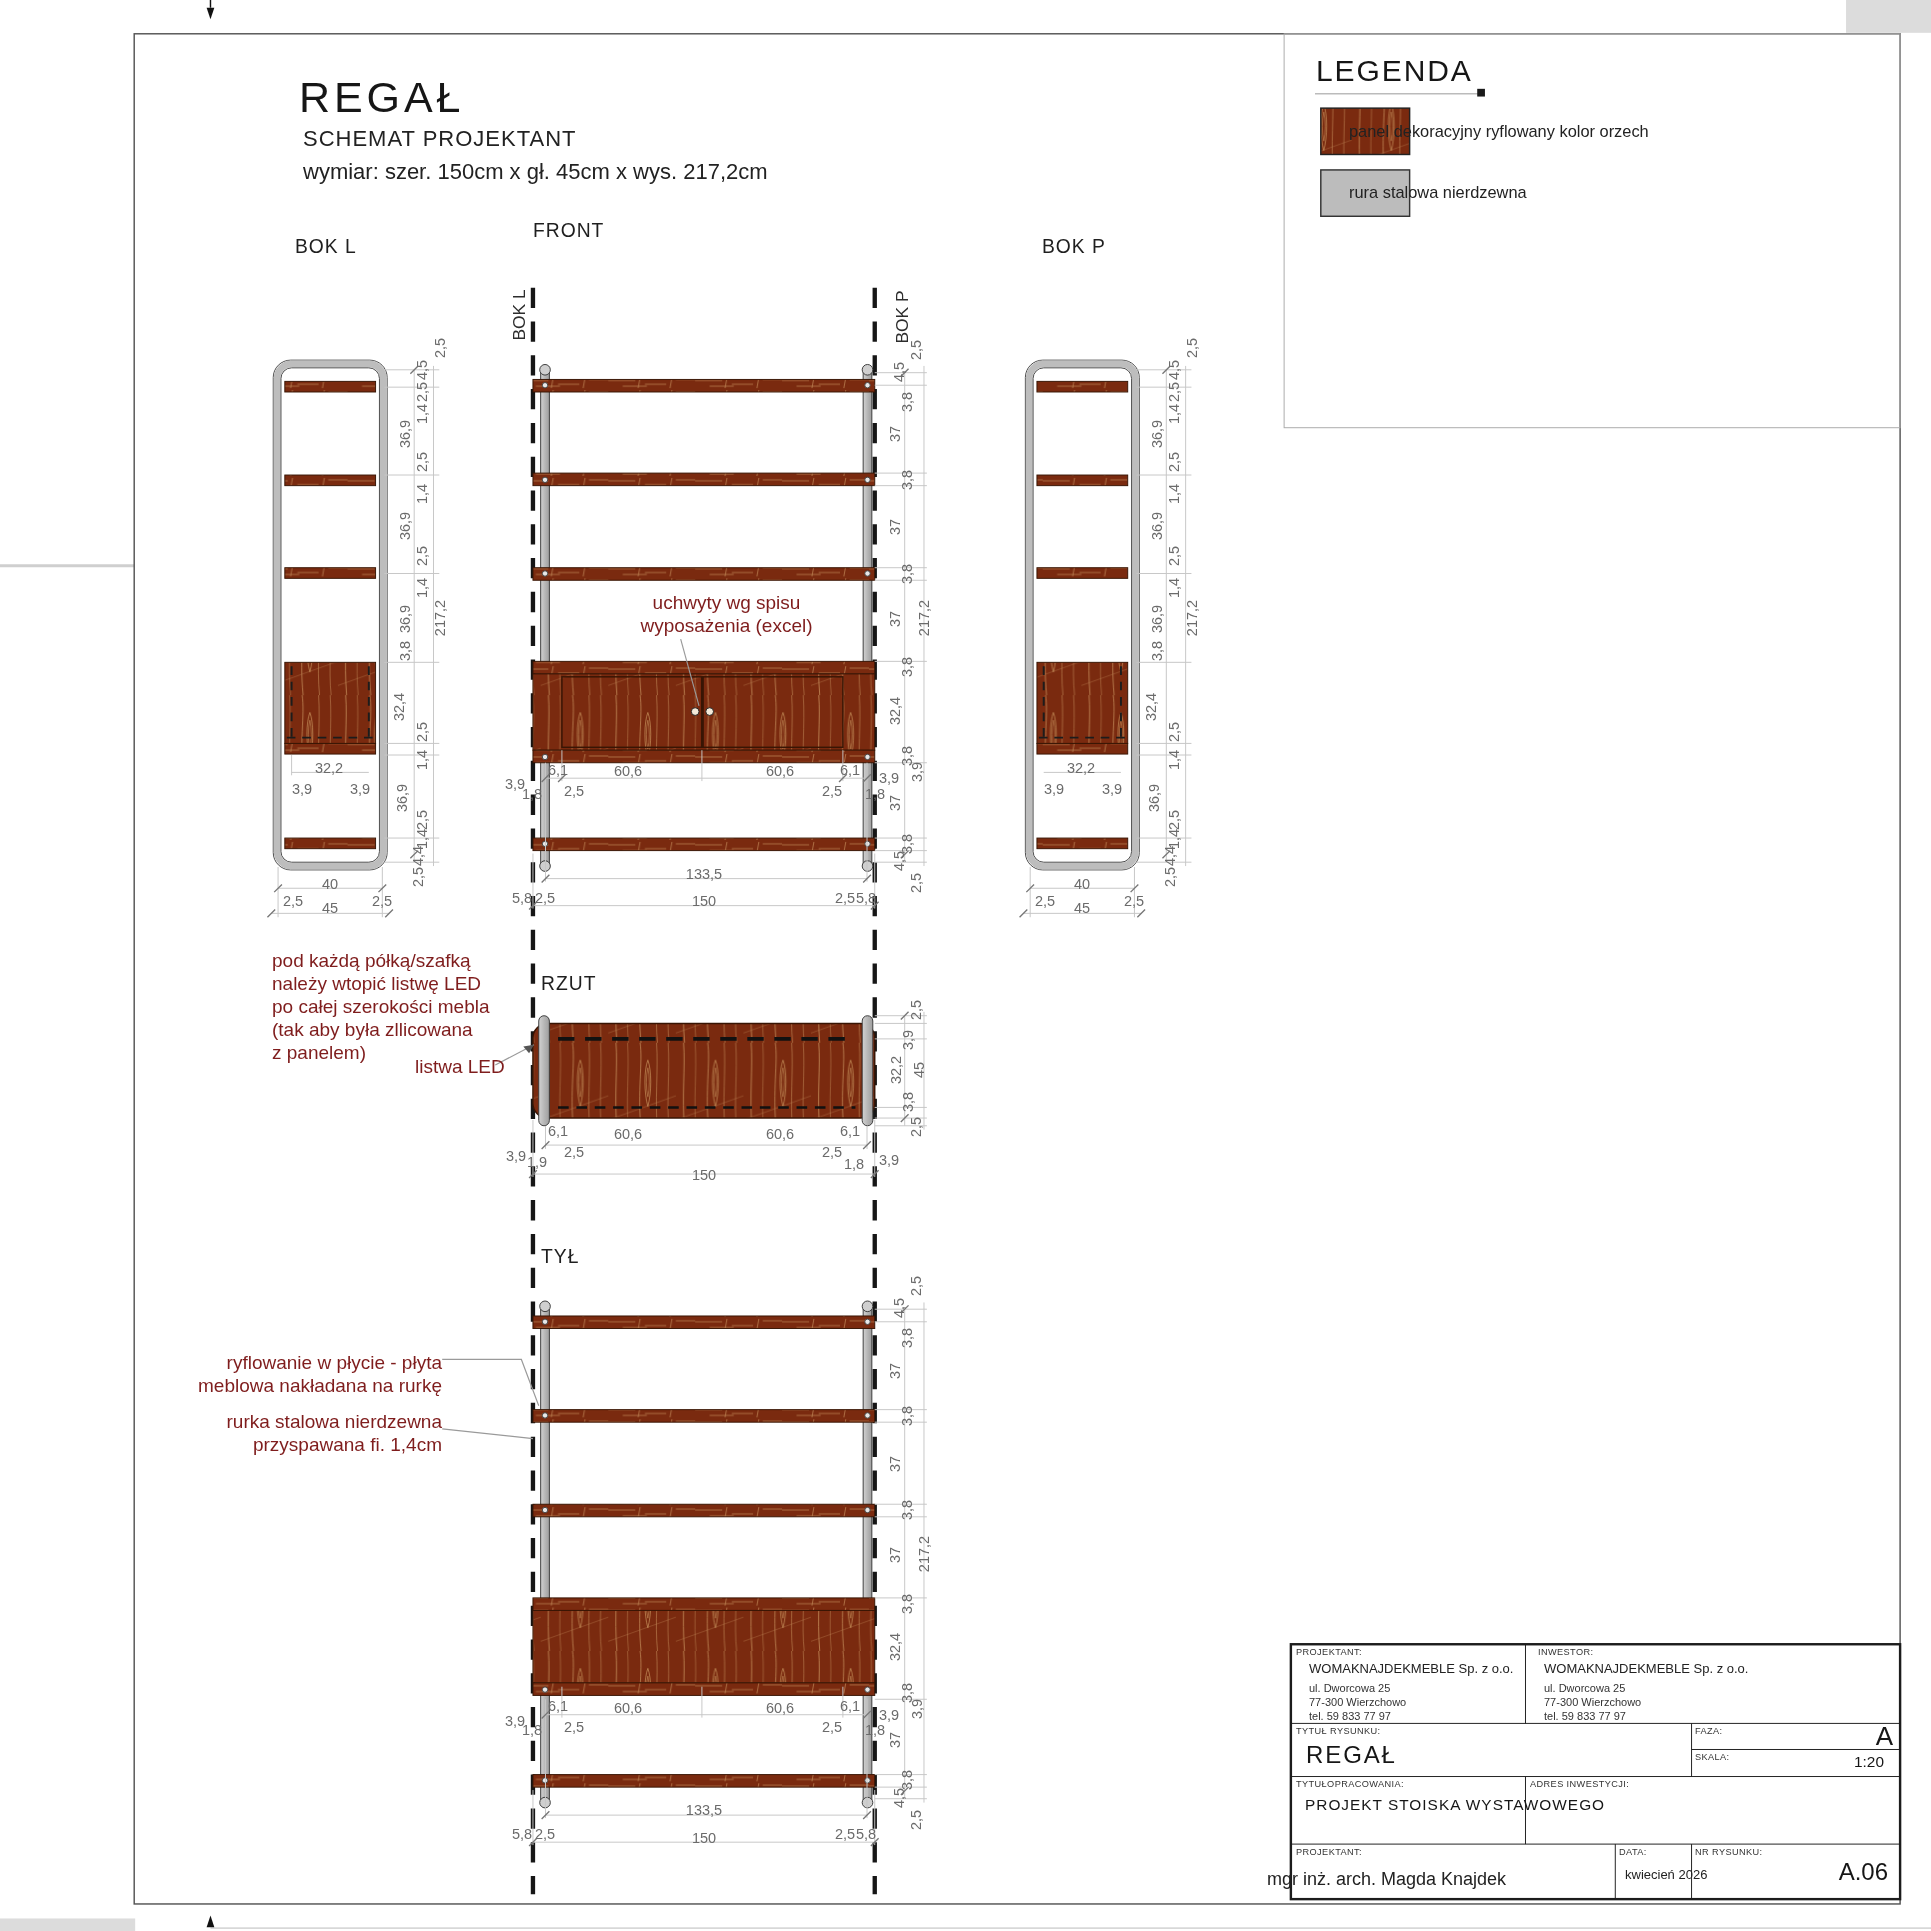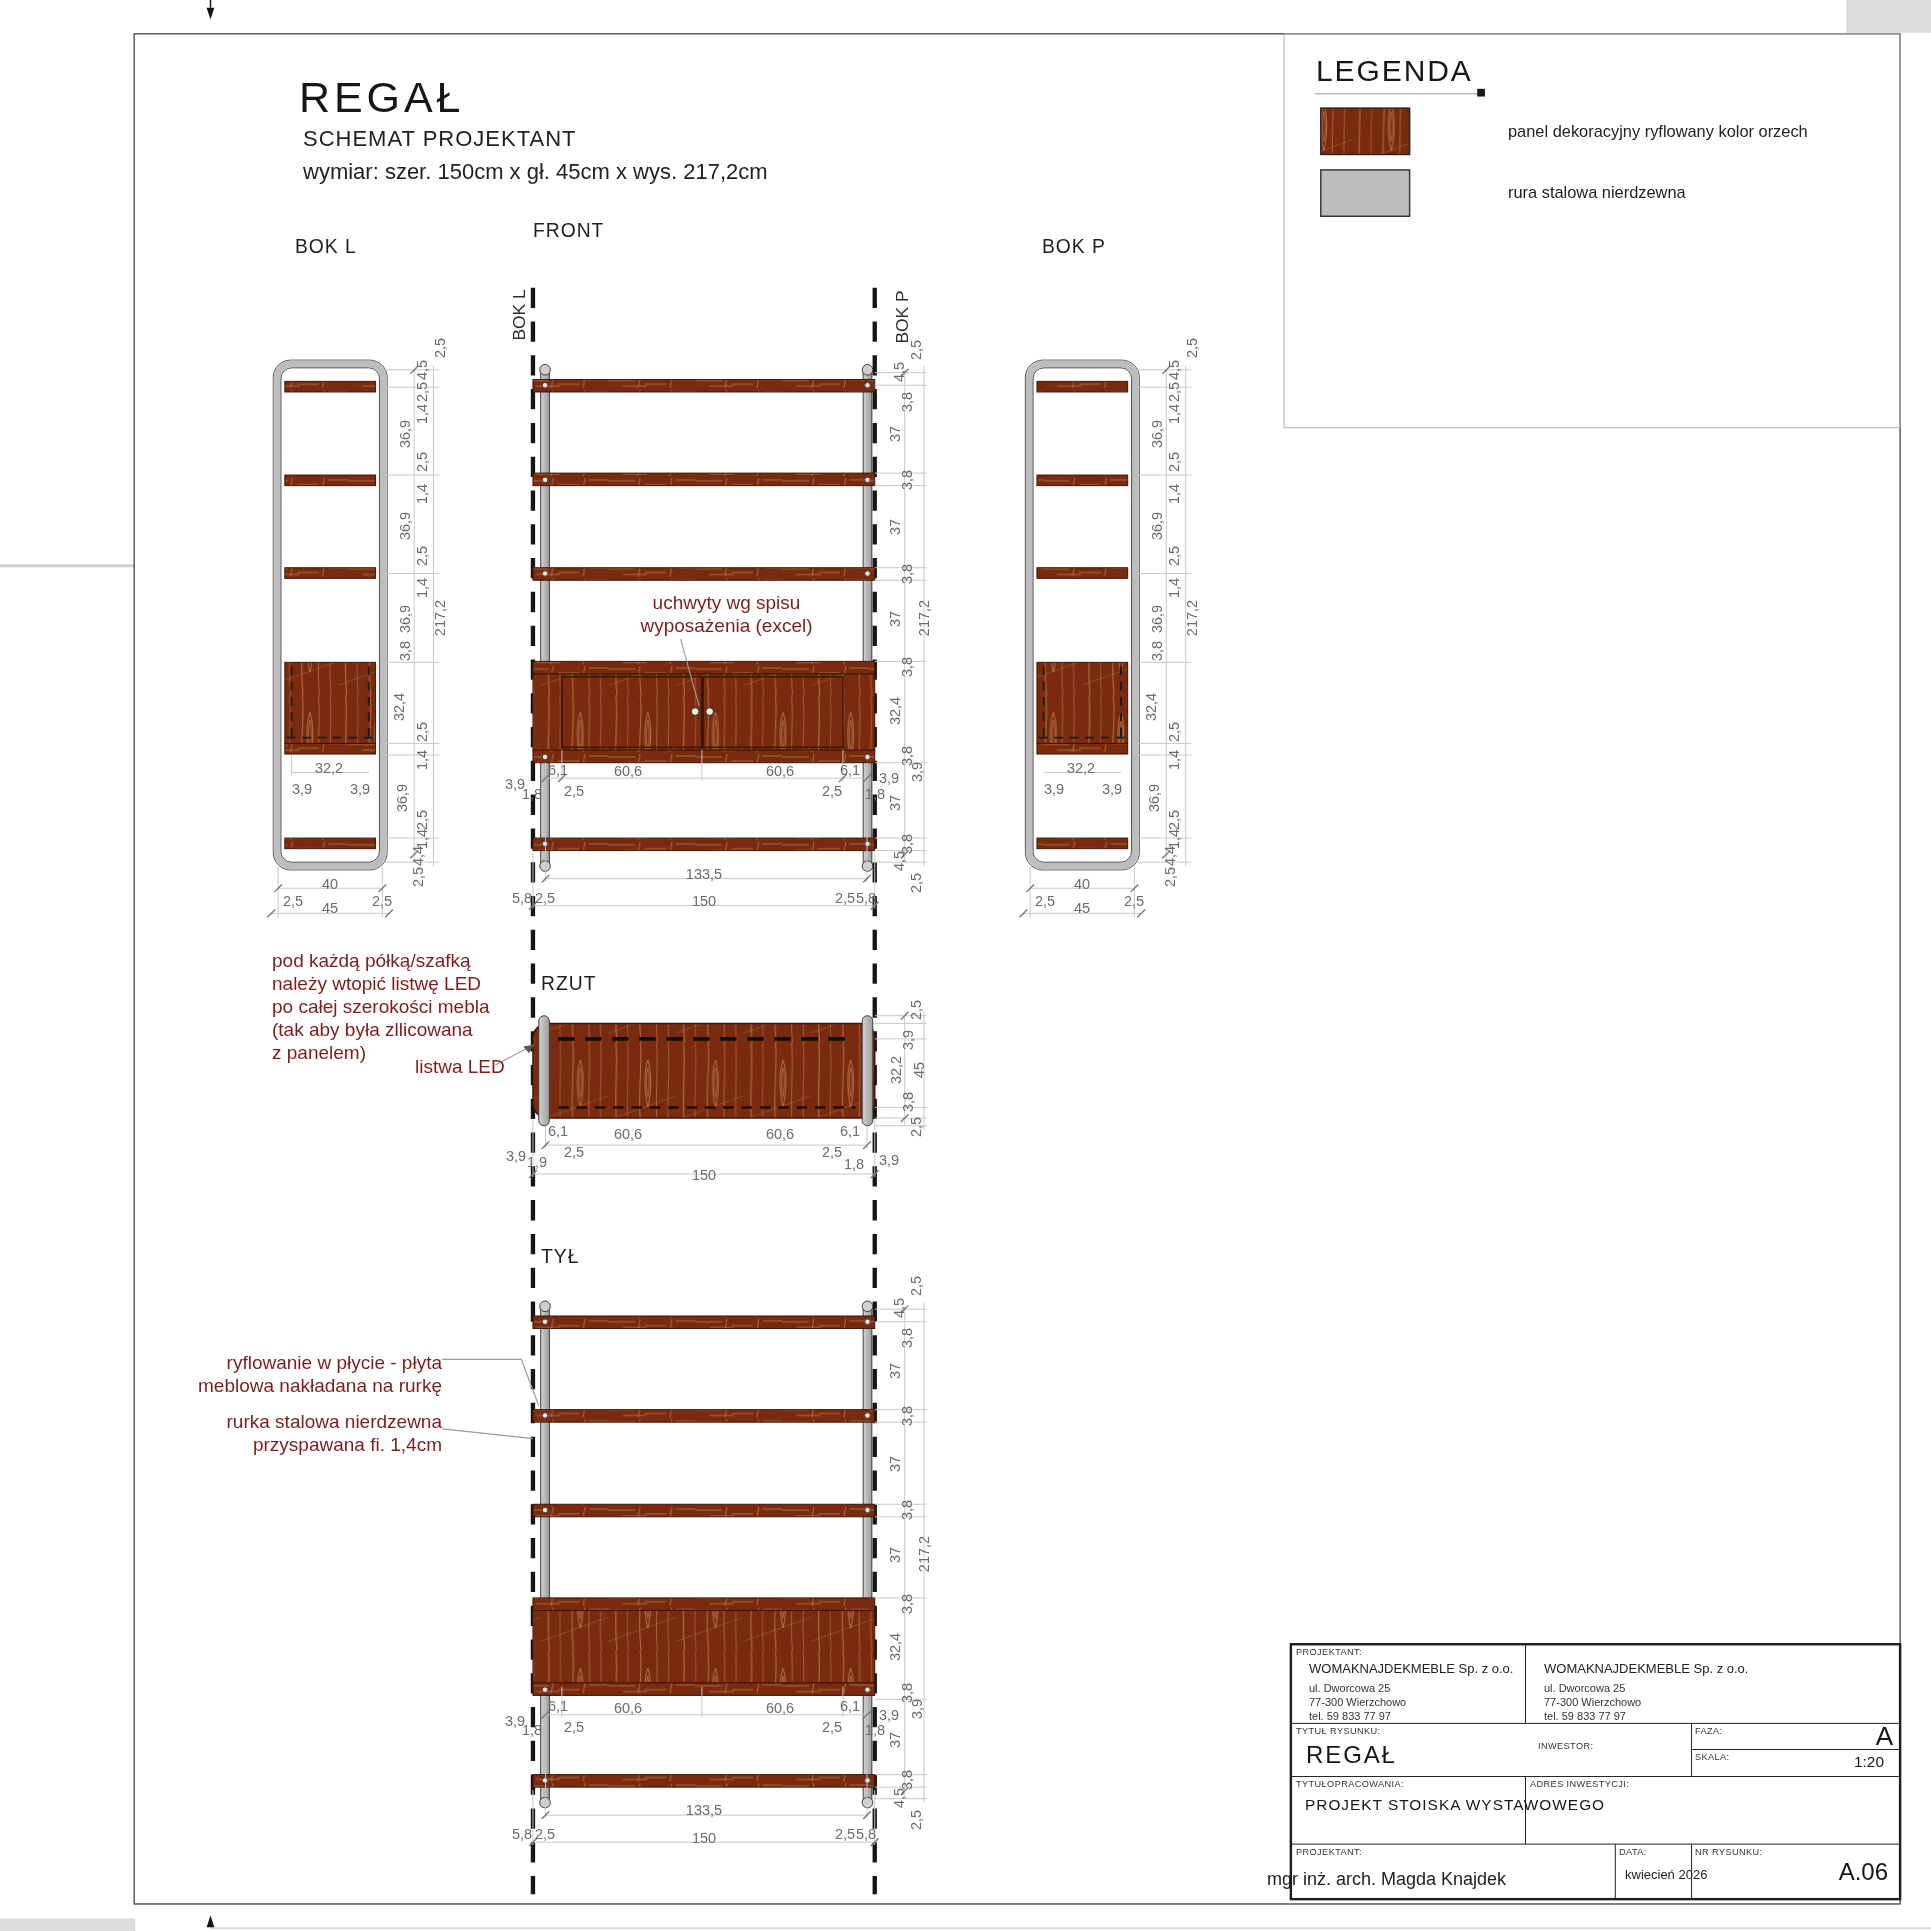--- a/index.html
+++ b/index.html
@@ -5,21 +5,21 @@
   html,body{margin:0;padding:0;background:#fff;}
   .sheet{position:relative;width:1931px;height:1931px;background:#fff;
          font-family:"Liberation Sans",sans-serif;overflow:hidden;}
   .abs{position:absolute;white-space:nowrap;}
   .dim{position:absolute;transform:translate(-50%,-50%);font-size:14.5px;color:#6b6b6b;white-space:nowrap;}
   #title{left:299px;top:73px;font-size:43px;letter-spacing:3.9px;color:#161616;}
   #subtitle{left:303px;top:126px;font-size:22px;letter-spacing:1px;color:#222;}
   #dimline{left:303px;top:159px;font-size:22px;color:#222;}
   .vlabel{font-size:19.3px;color:#1f1f1f;letter-spacing:1px;}
   #lg-title{left:1316px;top:54px;font-size:30px;letter-spacing:1.9px;color:#161616;}
-  .lg-label{left:1508px;font-size:16.4px;color:#222;}
+  .lg-label{left:1349px;font-size:16.4px;color:#222;}
   .ann{position:absolute;font-size:19px;color:#7f1d1d;line-height:23px;}
   .tb-label{position:absolute;font-size:9.2px;color:#333;letter-spacing:0.4px;white-space:nowrap;}
   .tb-co{position:absolute;font-size:13px;color:#222;white-space:nowrap;}
   .tb-addr{position:absolute;font-size:11px;color:#333;line-height:14px;}
   .tb-big{position:absolute;font-size:24px;color:#161616;letter-spacing:1.9px;white-space:nowrap;}
   .tb-right{position:absolute;text-align:right;color:#161616;white-space:nowrap;}
 </style>
 </head>
 <body>
 
@@ -255,21 +255,21 @@
   <div class="ann" style="left:183px;top:1351px;width:259px;text-align:right;">
     <div>ryflowanie w płycie - płyta</div>
     <div>meblowa nakładana na rurkę</div>
   </div>
   <div class="ann" style="left:183px;top:1410px;width:259px;text-align:right;">
     <div>rurka stalowa nierdzewna</div>
     <div>przyspawana fi. 1,4cm</div>
   </div>
 
   <span class="tb-label" style="left:1296px;top:1647px;">PROJEKTANT:</span>
-  <span class="tb-label" style="left:1530px;top:1741px;padding-left:8px;">INWESTOR:</span>
+  <span class="tb-label" style="left:1530px;top:1647px;padding-left:8px;">INWESTOR:</span>
   <span class="tb-co" style="left:1309px;top:1661px;">WOMAKNAJDEKMEBLE Sp. z o.o.</span>
   <div class="tb-addr" style="left:1309px;top:1681px;">
     <div>ul. Dworcowa 25</div>
     <div>77-300 Wierzchowo</div>
     <div>tel. 59 833 77 97</div>
   </div>
   <span class="tb-co" style="left:1544px;top:1661px;">WOMAKNAJDEKMEBLE Sp. z o.o.</span>
   <div class="tb-addr" style="left:1544px;top:1681px;">
     <div>ul. Dworcowa 25</div>
     <div>77-300 Wierzchowo</div>

